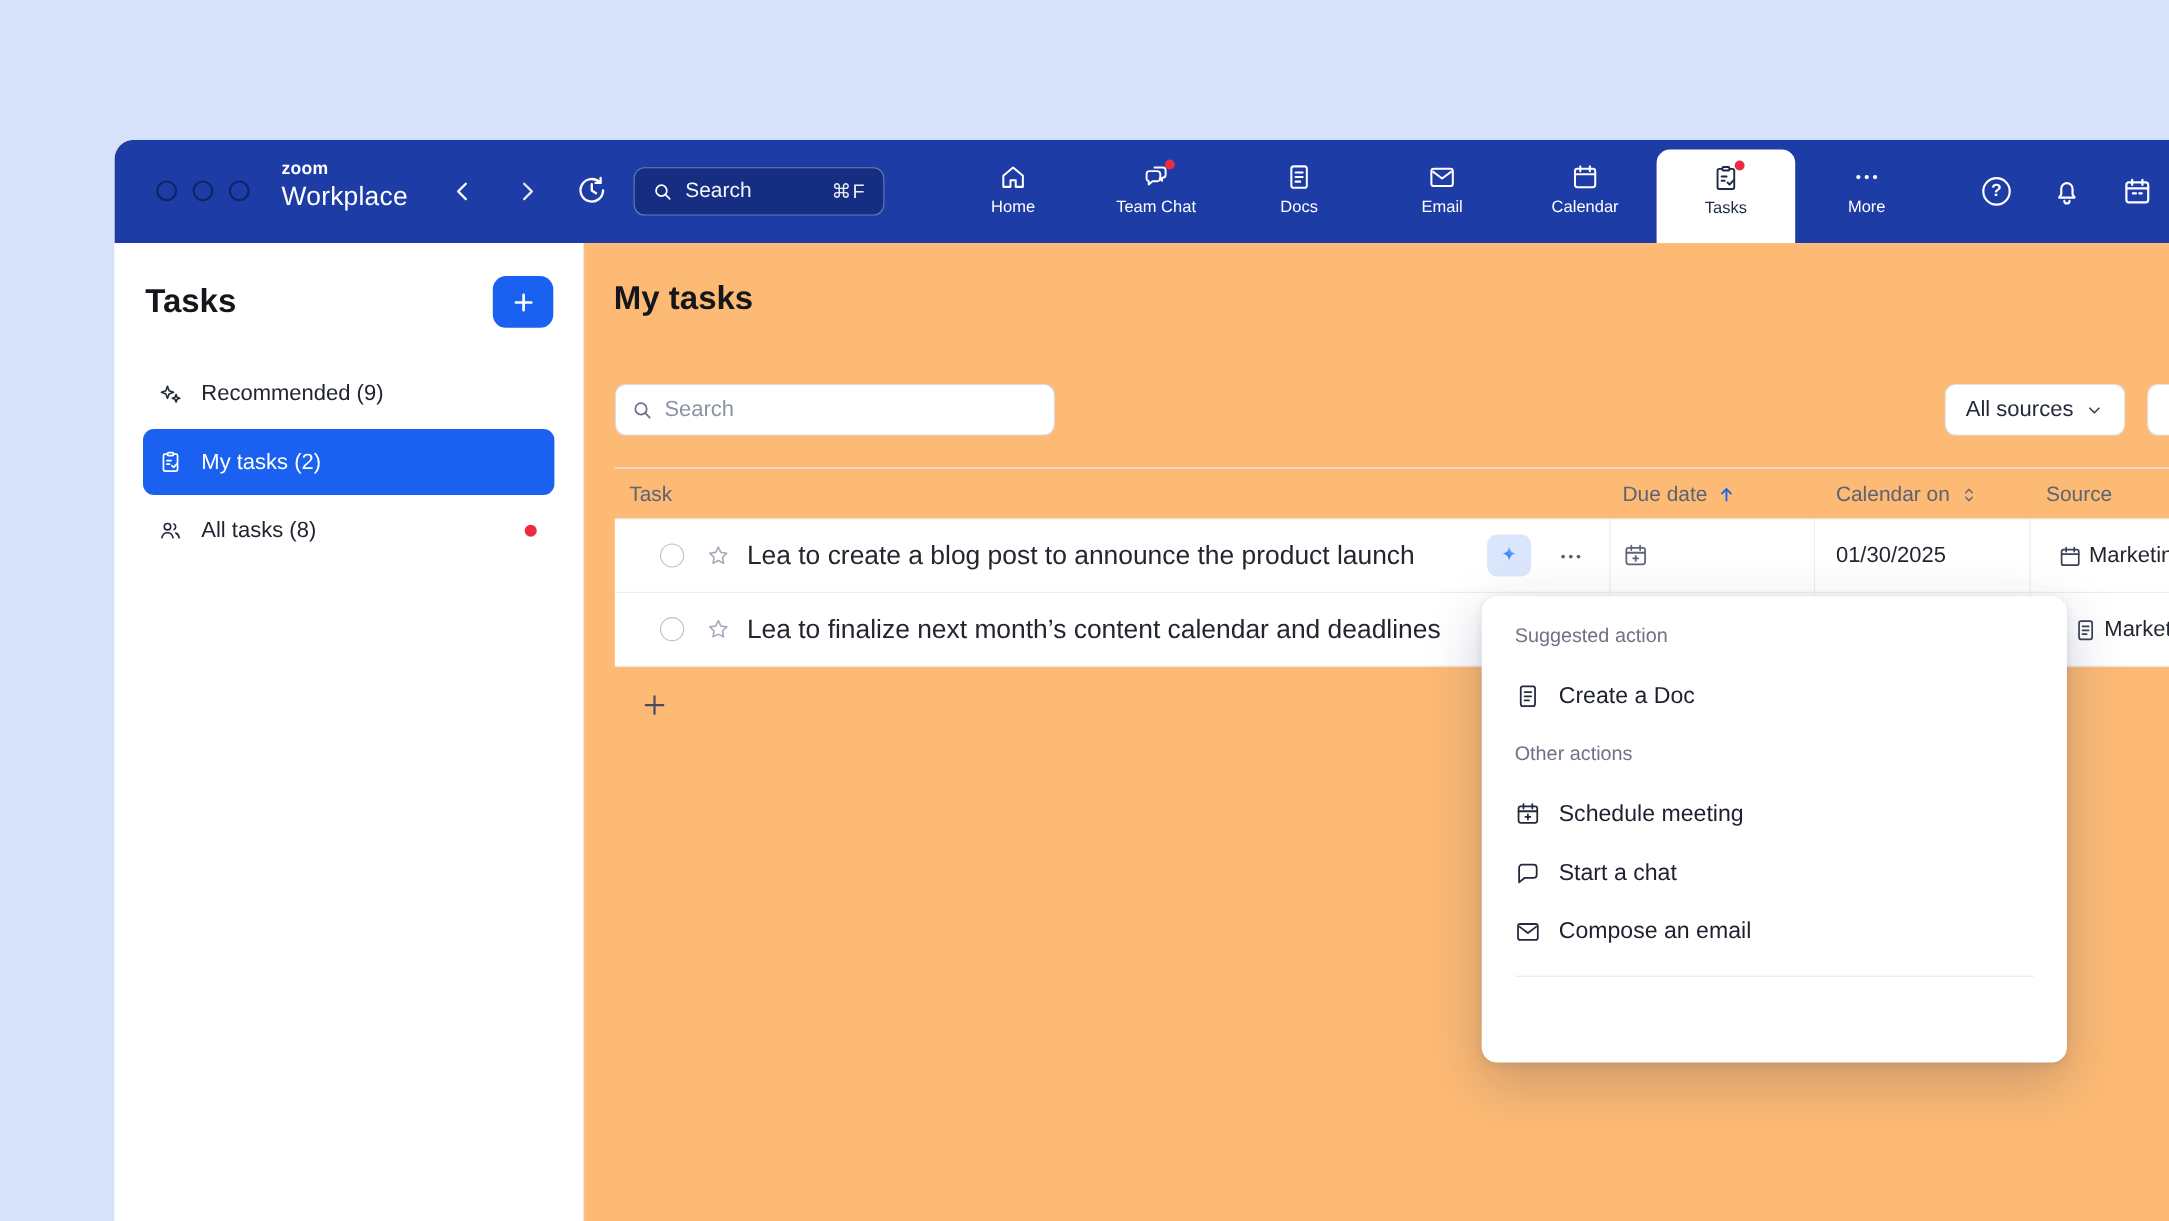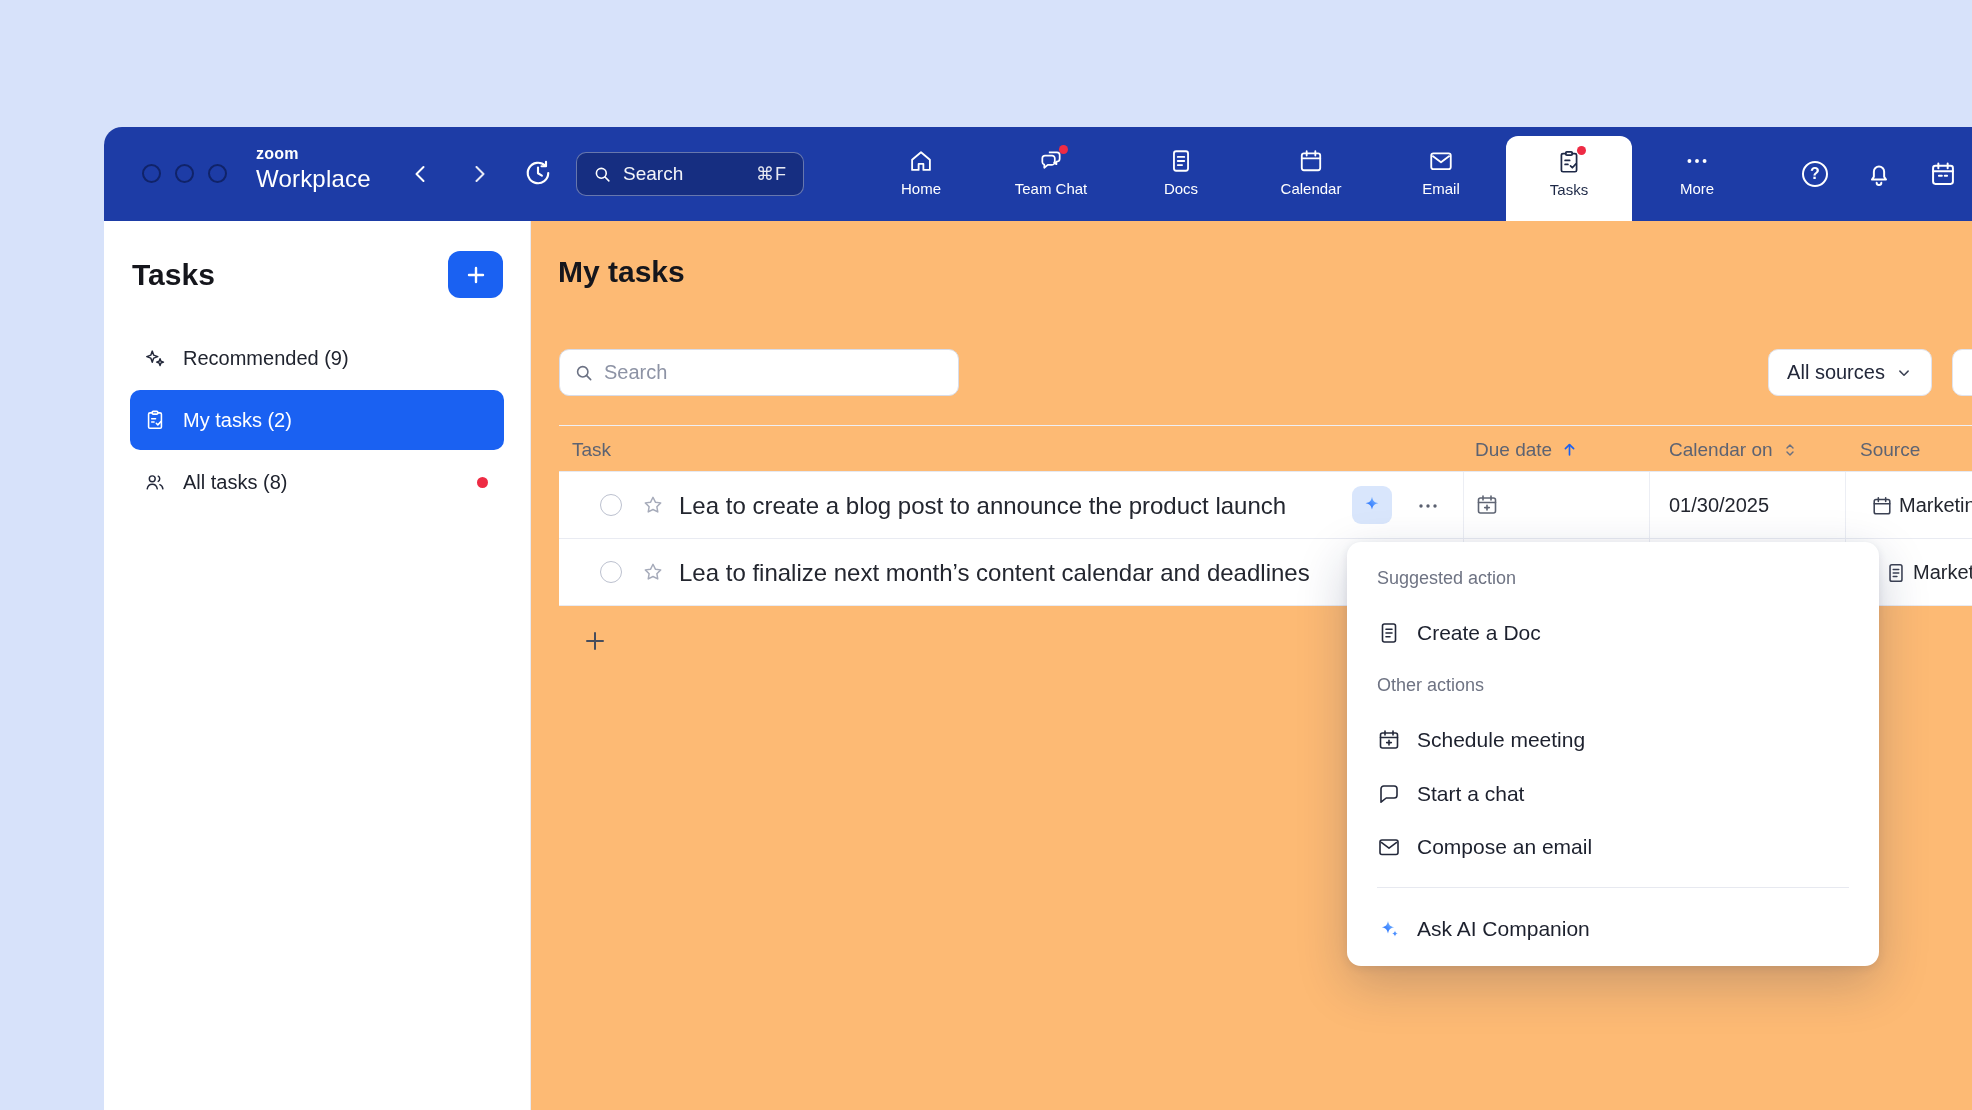--- a/index.html
+++ b/index.html
@@ -178,36 +178,36 @@
           <svg viewBox="0 0 24 24" width="26" height="26" fill="none" stroke="#fff" stroke-width="1.7" stroke-linecap="round">
               <rect x="5.5" y="3" width="13" height="18" rx="2"></rect>
               <path d="M9 8.2h6M9 12h6M9 15.8h4"></path>
             </svg>
         </span>
         <span class="nlbl">Docs</span>
       </div>
 
       <div class="nav-item">
         <span class="nicon icon">
+          <svg viewBox="0 0 24 24" width="26" height="26" fill="none" stroke="#fff" stroke-width="1.7" stroke-linejoin="round">
+              <rect x="3" y="5" width="18" height="14.5" rx="2"></rect>
+              <path d="M4 7.2l8 6 8-6"></path>
+            </svg>
+        </span>
+        <span class="nlbl">Email</span>
+      </div>
+
+      <div class="nav-item">
+        <span class="nicon icon">
           <svg viewBox="0 0 24 24" width="26" height="26" fill="none" stroke="#fff" stroke-width="1.7" stroke-linecap="round">
               <rect x="3.5" y="5" width="17" height="15.5" rx="2"></rect>
               <path d="M3.5 9.6h17M8 3v4M16 3v4"></path>
             </svg>
         </span>
         <span class="nlbl">Calendar</span>
-      </div>
-
-      <div class="nav-item">
-        <span class="nicon icon">
-          <svg viewBox="0 0 24 24" width="26" height="26" fill="none" stroke="#fff" stroke-width="1.7" stroke-linejoin="round">
-              <rect x="3" y="5" width="18" height="14.5" rx="2"></rect>
-              <path d="M4 7.2l8 6 8-6"></path>
-            </svg>
-        </span>
-        <span class="nlbl">Email</span>
       </div>
 
       <div class="nav-item active">
         <span class="nicon icon">
           <svg viewBox="0 0 24 24" width="26" height="26" fill="none" stroke="#1e2947" stroke-width="1.6" stroke-linecap="round" stroke-linejoin="round">
             <path d="M9 4.2H6.5A1.5 1.5 0 0 0 5 5.7v13.8A1.5 1.5 0 0 0 6.5 21h11a1.5 1.5 0 0 0 1.5-1.5V5.7a1.5 1.5 0 0 0-1.5-1.5H15"></path>
             <rect x="9" y="2.6" width="6" height="3" rx="1"></rect>
             <path d="M8.4 10.6h4.2M8.4 14.2h2.6"></path>
             <path d="M13.4 15.6l1.7 1.7 3.3-3.5"></path>
           </svg>
@@ -464,30 +464,15 @@
         <svg viewBox="0 0 24 24" width="24" height="24" fill="none" stroke="#23283a" stroke-width="1.6" stroke-linejoin="round">
             <rect x="3" y="5" width="18" height="14.5" rx="2"></rect>
             <path d="M4 7.2l8 6 8-6"></path>
           </svg>
       </span>
       <span>Compose an email</span>
     </div>
 
     <div class="menu-div"></div>
 
-    <div class="menu-item" style="top:367px;">
-      <span class="icon">
-        <svg viewBox="0 0 24 24" width="24" height="24">
-          <defs>
-              <linearGradient id="gradAI2" x1="0" y1="1" x2="1" y2="0">
-            <stop offset="0" stop-color="#0b5cff"></stop>
-                <stop offset="1" stop-color="#8ec5ff"></stop>
-          </linearGradient>
-            </defs>
-          <path d="M11 4c.8 4.1 2.2 5.5 6.3 6.3-4.1.8-5.5 2.2-6.3 6.3-.8-4.1-2.2-5.5-6.3-6.3C8.8 9.5 10.2 8.1 11 4z" fill="url(#gradAI2)"></path>
-          <path d="M18 13.4c.4 2 1 2.6 3 3-2 .4-2.6 1-3 3-.4-2-1-2.6-3-3 2-.4 2.6-1 3-3z" fill="url(#gradAI2)"></path>
-        </svg>
-      </span>
-      <span>Ask AI Companion</span>
-    </div>
   </div>
 
 </div>
 
 </body></html>

